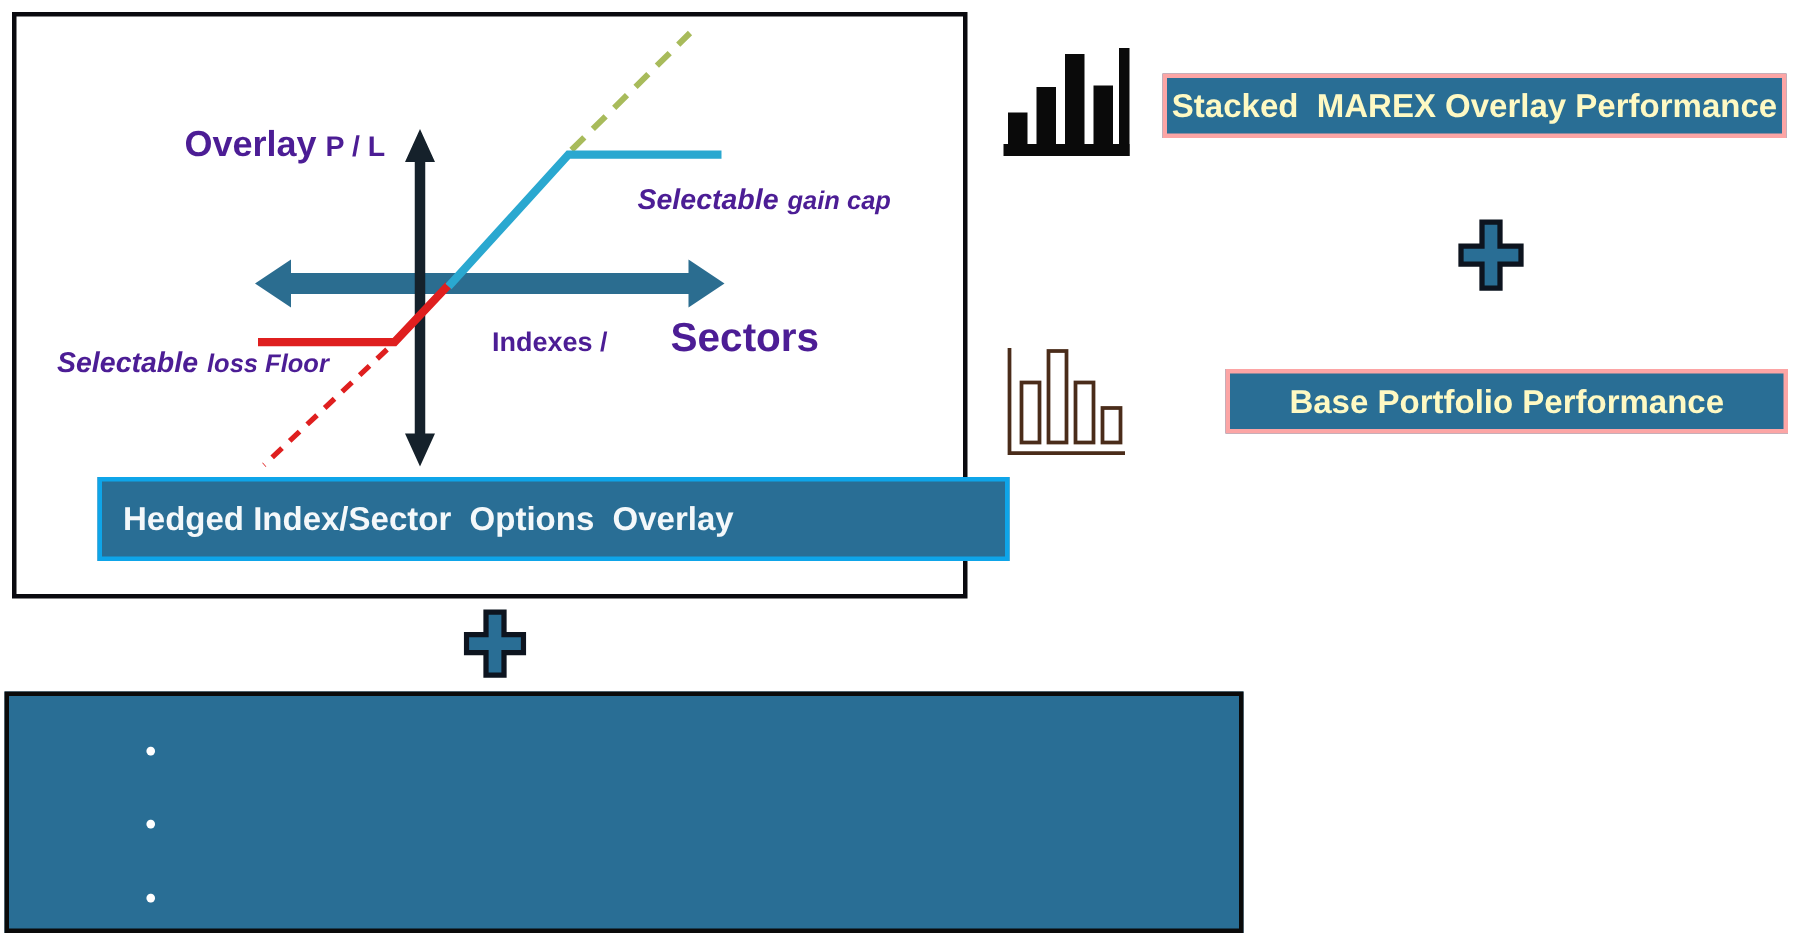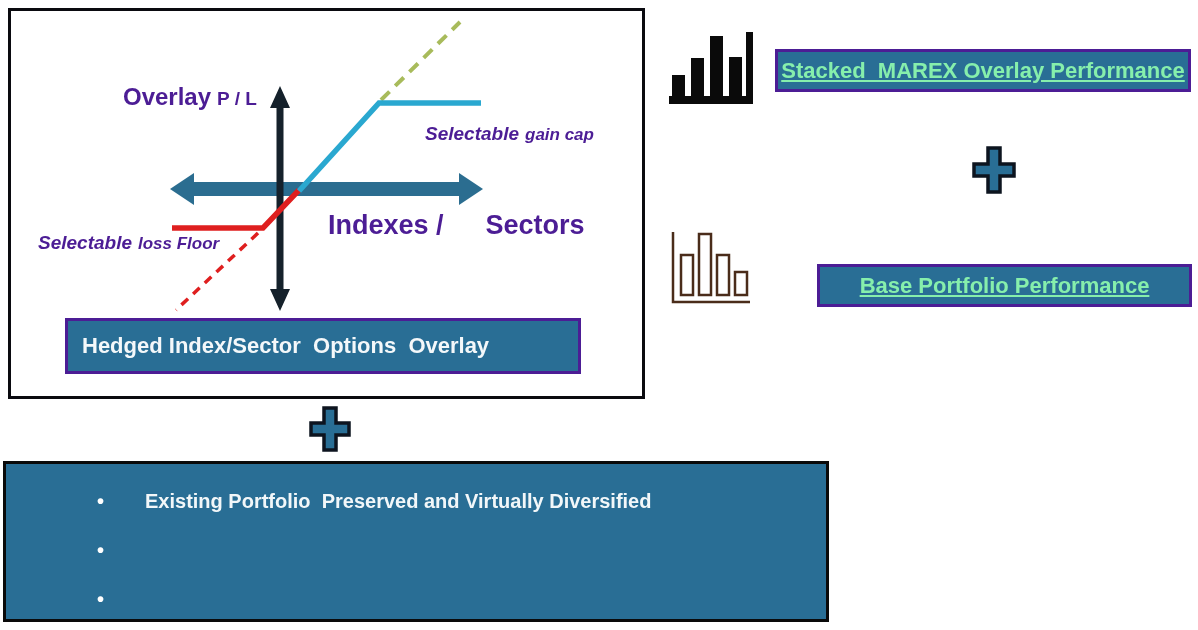--- a/index.html
+++ b/index.html
@@ -48,29 +48,29 @@
   }
   .lbl .main{font-size:24px;}
   .lbl .sub{font-size:19px;}
   .lbl.italic{font-style:italic;}
   .lbl.italic .main{font-size:19px;}
   .lbl.italic .sub{font-size:17px;}
   .lbl-overlay{left:112px; top:74px;}
   .lbl-gaincap{left:414px; top:113px;}
   .lbl-lossfloor{left:27px; top:222px;}
   .lbl-indexes{left:317px; top:201px;}
-  .lbl-indexes .main{font-size:27px;}
+  .lbl-indexes .main{font-size:18px;}
   .lbl-indexes .sub{font-size:27px;margin-left:36px;}
 
   .hedged-banner{
     position:absolute;
     left:54px; top:307px;
-    width:516px; height:56px;
+    width:608px; height:56px;
     background:var(--teal);
-    border:3px solid #4c1d95;
+    border:3px solid #0ea5e9;
     display:flex;
     align-items:center;
     padding-left:14px;
     color:#f4f8fa;
     font-size:22px;
     font-weight:bold;
   }
 
   
   .plus-wrap{position:absolute;}
@@ -78,31 +78,30 @@
   .plus-right{left:972px; top:146px;}
 
   
   .icon-wrap{position:absolute;}
   .icon-stacked{left:666px; top:28px;}
   .icon-outline{left:662px; top:227px;}
 
   .side-banner{
     position:absolute;
     background:var(--teal);
-    border:3px solid #4c1d95;
+    border:3px solid #fca5a5;
     display:flex;
     align-items:center;
     justify-content:center;
-    color:#86efac;
+    color:#fef9c3;
     font-size:22px;
     font-weight:bold;
-    text-decoration:underline;
   }
   .banner-stacked{left:775px; top:49px; width:416px; height:43px;}
-  .banner-base{left:817px; top:264px; width:375px; height:43px;text-align:right;}
+  .banner-base{left:817px; top:246px; width:375px; height:43px;text-align:right;}
 
   
   .bullets-box{
     position:absolute;
     left:3px; top:461px;
     width:826px; height:161px;
     background:var(--teal);
     border:3px solid #0a0a0a;
     padding-top:13px;
   }
@@ -208,21 +207,20 @@
     </svg>
   </div>
 
   <div class="side-banner banner-base">
     <span>Base Portfolio Performance</span>
   </div>
 
   <div class="bullets-box">
     <div class="bullet-row">
       <span class="bullet-dot">•</span>
-      <span class="bullet-text prewrap">Existing Portfolio  Preserved and Virtually Diversified</span>
     </div>
     <div class="bullet-row">
       <span class="bullet-dot">•</span>
     </div>
     <div class="bullet-row">
       <span class="bullet-dot">•</span>
     </div>
   </div>
 
 </div>

